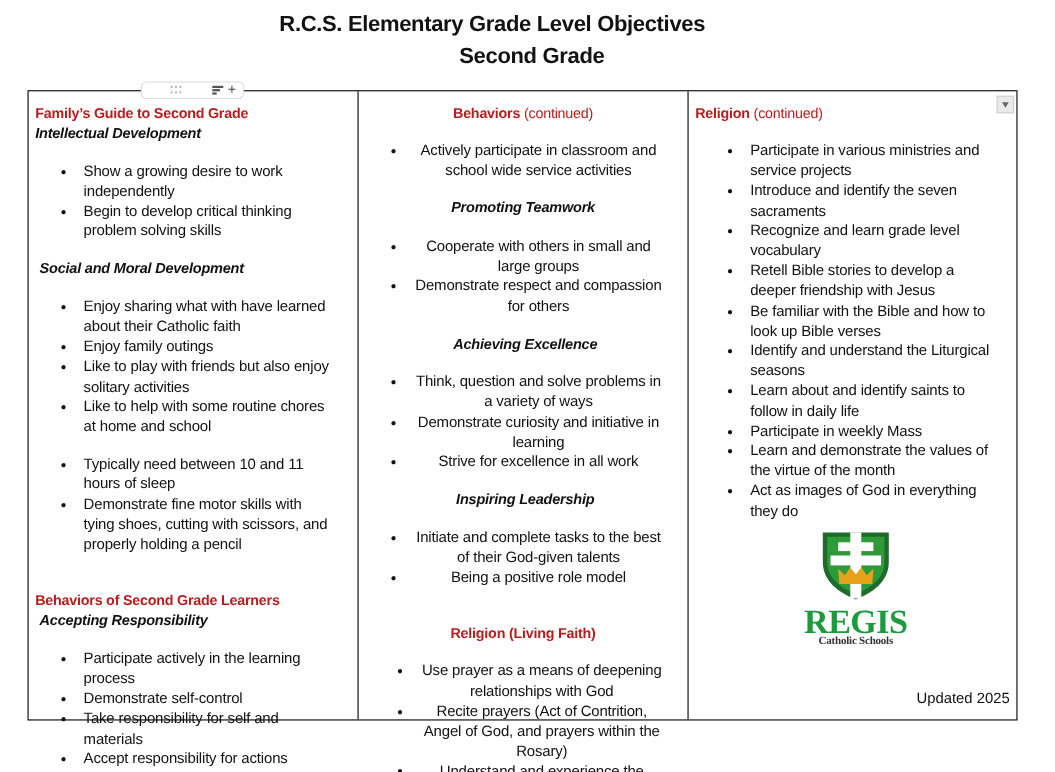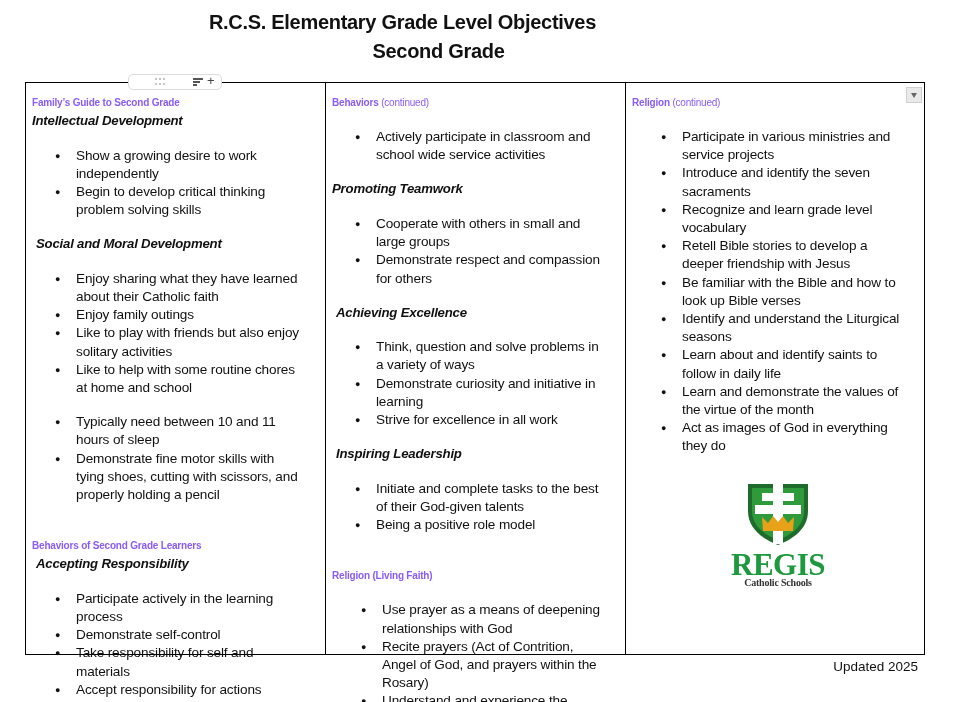--- a/index.html
+++ b/index.html
@@ -1,30 +1,30 @@
 <!DOCTYPE html>
 <html><head>
 <meta charset="utf-8">
 <style>
   html, body { margin:0; padding:0; background:#ffffff; }
   body { width:959px; height:702px; position:relative; overflow:hidden;
          font-family:"Liberation Sans", "DejaVu Sans", sans-serif; color:#111; }
   .title { position:absolute; left:0; width:805px; text-align:center;
-           font-weight:bold; font-size:20px; letter-spacing:-0.3px; color:#111; }
+           font-weight:bold; font-size:20px; letter-spacing:-0.3px; color:#111;padding-left:45px; }
   .t1 { top:11px; }
   .t2 { top:40px;margin-left:36px; }
 
   .grid { position:absolute; left:25px; top:82px; width:900px; height:573px;
           border:1px solid #000; box-sizing:border-box; display:flex; }
   .col { position:relative; box-sizing:border-box; height:100%; padding:10px 6px 0 6px; }
   .col.c1 { width:300px; border-right:1px solid #000; }
-  .col.c2 { width:300px; border-right:1px solid #000; }
+  .col.c2 { width:300px; border-right:1px solid #000;text-align:center; }
   .col.c3 { width:298px; }
 
-  .h { font-size:10px; line-height:19px; margin:0; color:#8b5cf6; letter-spacing:-0.2px; }
+  .h { font-size:13px; line-height:19px; margin:0; color:#b91c1c; letter-spacing:-0.2px; }
   .h b { font-weight:bold; }
   .sub { font-size:13.2px; line-height:18.5px; font-weight:bold; font-style:italic; margin:0; letter-spacing:-0.2px; }
   .sub.ind { padding-left:4px; }
   ul { list-style:none; margin:16px; padding:0; }
   li { position:relative; font-size:13.6px; line-height:18.2px; padding-left:28px; letter-spacing:-0.15px; }
   li::before { content:"\25CF"; position:absolute; left:7px; top:0; font-size:9px; line-height:18.2px; }
   ul.deep li { padding-left:34px; }
   ul.deep li::before { left:13px; }
   .gap { height:16px; }
 
@@ -42,40 +42,40 @@
                      border-left:3.5px solid transparent; border-right:3.5px solid transparent;
                      border-top:5px solid #666; }
 
   .logo { position:absolute; left:102px; top:398px; width:100px; height:110px; }
   .logo .word { position:absolute; left:0; width:100px; text-align:center; top:66px;
                 font-family:"Liberation Serif", "DejaVu Serif", serif; font-weight:bold;
                 font-size:31px; color:#1d9a3d; letter-spacing:-0.5px; }
   .logo .sub2 { position:absolute; left:0; width:100px; text-align:center; top:96px;
                 font-family:"Liberation Serif", "DejaVu Serif", serif; font-weight:bold;
                 font-size:10px; color:#333; letter-spacing:-0.2px; }
-  .updated { position:absolute; right:6px; top:576px; font-size:13.5px; color:#111; }
+  .updated { position:absolute; right:6px; top:544px; font-size:13.5px; color:#111; }
 </style>
 </head>
 <body>
 
 <div class="title t1">R.C.S. Elementary Grade Level Objectives</div>
 <div class="title t2">Second Grade</div>
 
 <div class="grid">
 
   <div class="col c1">
     <p class="h"><b>Family’s Guide to Second Grade</b></p>
     <p class="sub">Intellectual Development</p>
     <ul>
       <li>Show a growing desire to work independently</li>
       <li>Begin to develop critical thinking problem solving skills</li>
     </ul>
     <p class="sub ind">Social and Moral Development</p>
     <ul>
-      <li>Enjoy sharing what they have learned about their Catholic faith</li>
+      <li>Enjoy sharing what with have learned about their Catholic faith</li>
       <li>Enjoy family outings</li>
       <li>Like to play with friends but also enjoy solitary activities</li>
       <li>Like to help with some routine chores at home and school</li>
     </ul>
     <ul>
       <li>Typically need between 10 and 11 hours of sleep</li>
       <li>Demonstrate fine motor skills with tying shoes, cutting with scissors, and properly holding a pencil</li>
     </ul>
     <div class="gap"></div>
     <p class="h"><b>Behaviors of Second Grade Learners</b></p>
@@ -123,20 +123,21 @@
     <div class="dropdown"></div>
     <p class="h"><b>Religion</b><span> (continued)</span></p>
     <ul class="deep">
       <li>Participate in various ministries and service projects</li>
       <li>Introduce and identify the seven sacraments</li>
       <li>Recognize and learn grade level vocabulary</li>
       <li>Retell Bible stories to develop a deeper friendship with Jesus</li>
       <li>Be familiar with the Bible and how to look up Bible verses</li>
       <li>Identify and understand the Liturgical seasons</li>
       <li>Learn about and identify saints to follow in daily life</li>
+      <li>Participate in weekly Mass</li>
       <li>Learn and demonstrate the values of the virtue of the month</li>
       <li>Act as images of God in everything they do</li>
     </ul>
 
     <div class="logo">
       <svg width="66" height="66" viewBox="0 0 66 66" style="position:absolute;left:17px;top:0;">
         <path d="M3 3 H63 V30 C63 48 48 58 33 64 C18 58 3 48 3 30 Z" fill="#1f6b2c"></path>
         <path d="M7 7 H59 V30 C59 45 46 54 33 59 C20 54 7 45 7 30 Z" fill="#2f9a3a"></path>
         <rect x="28" y="3" width="10" height="60" fill="#ffffff"></rect>
         <rect x="17" y="12" width="32" height="8" fill="#ffffff"></rect>

